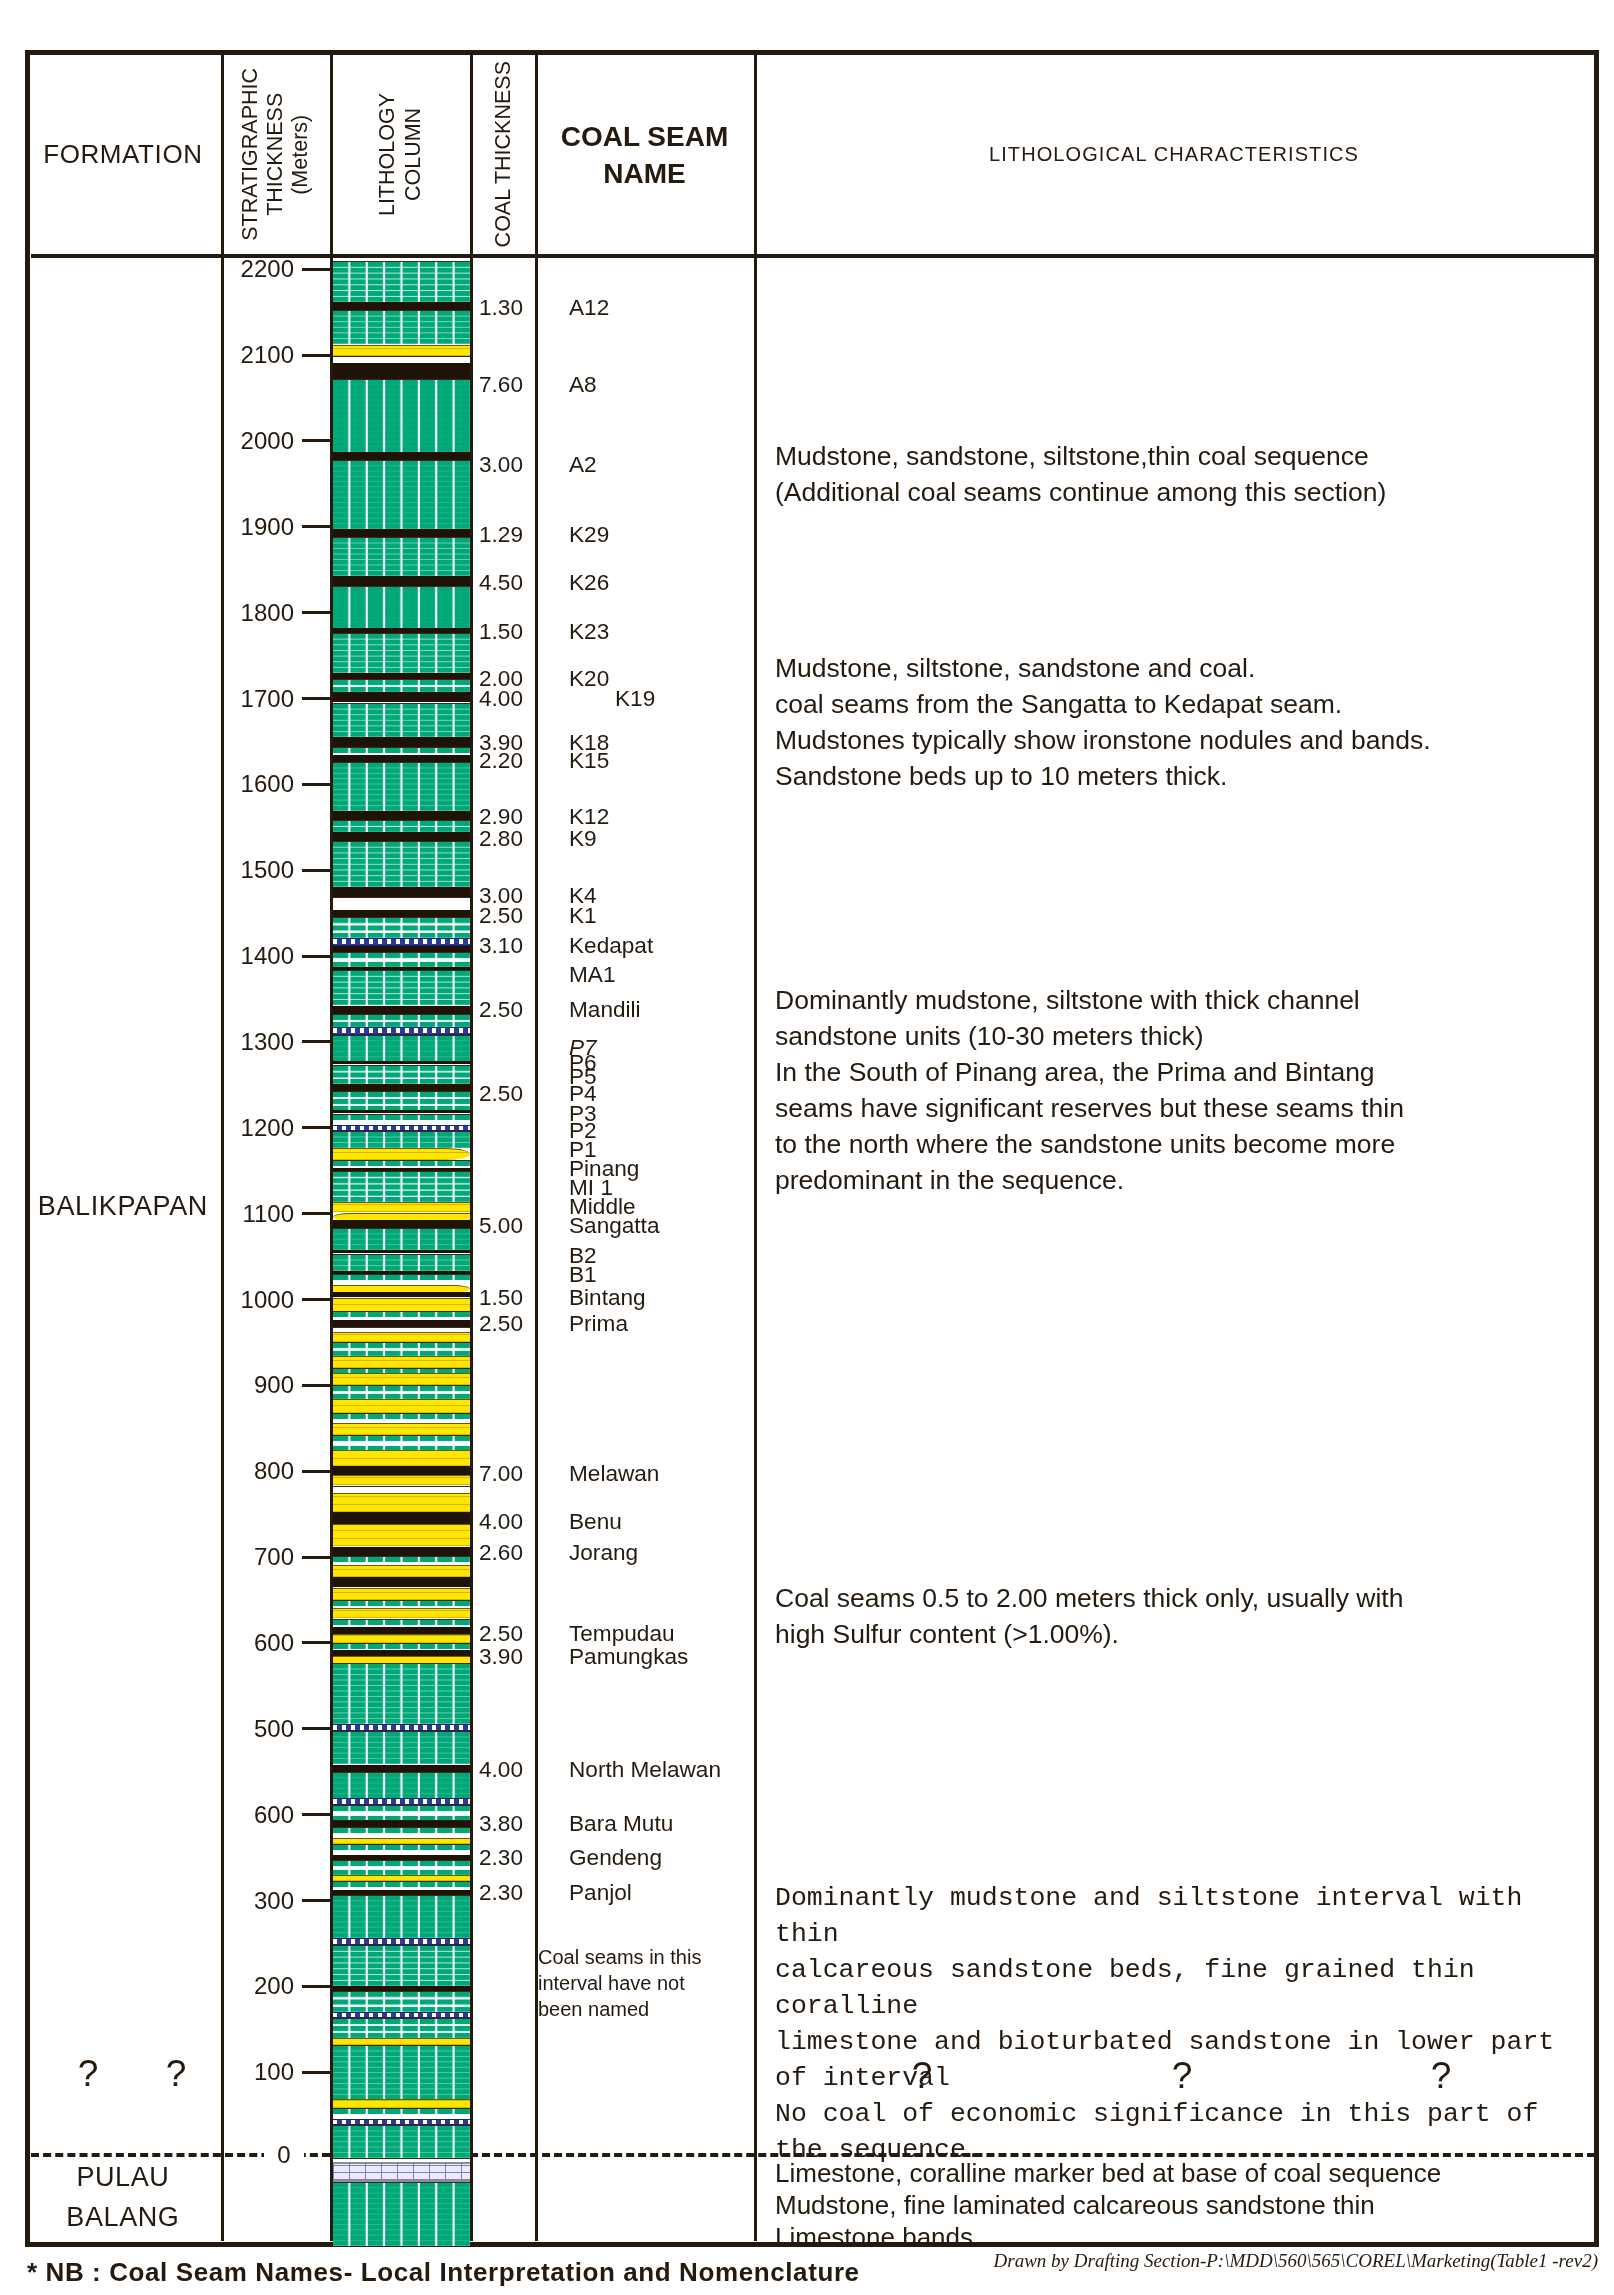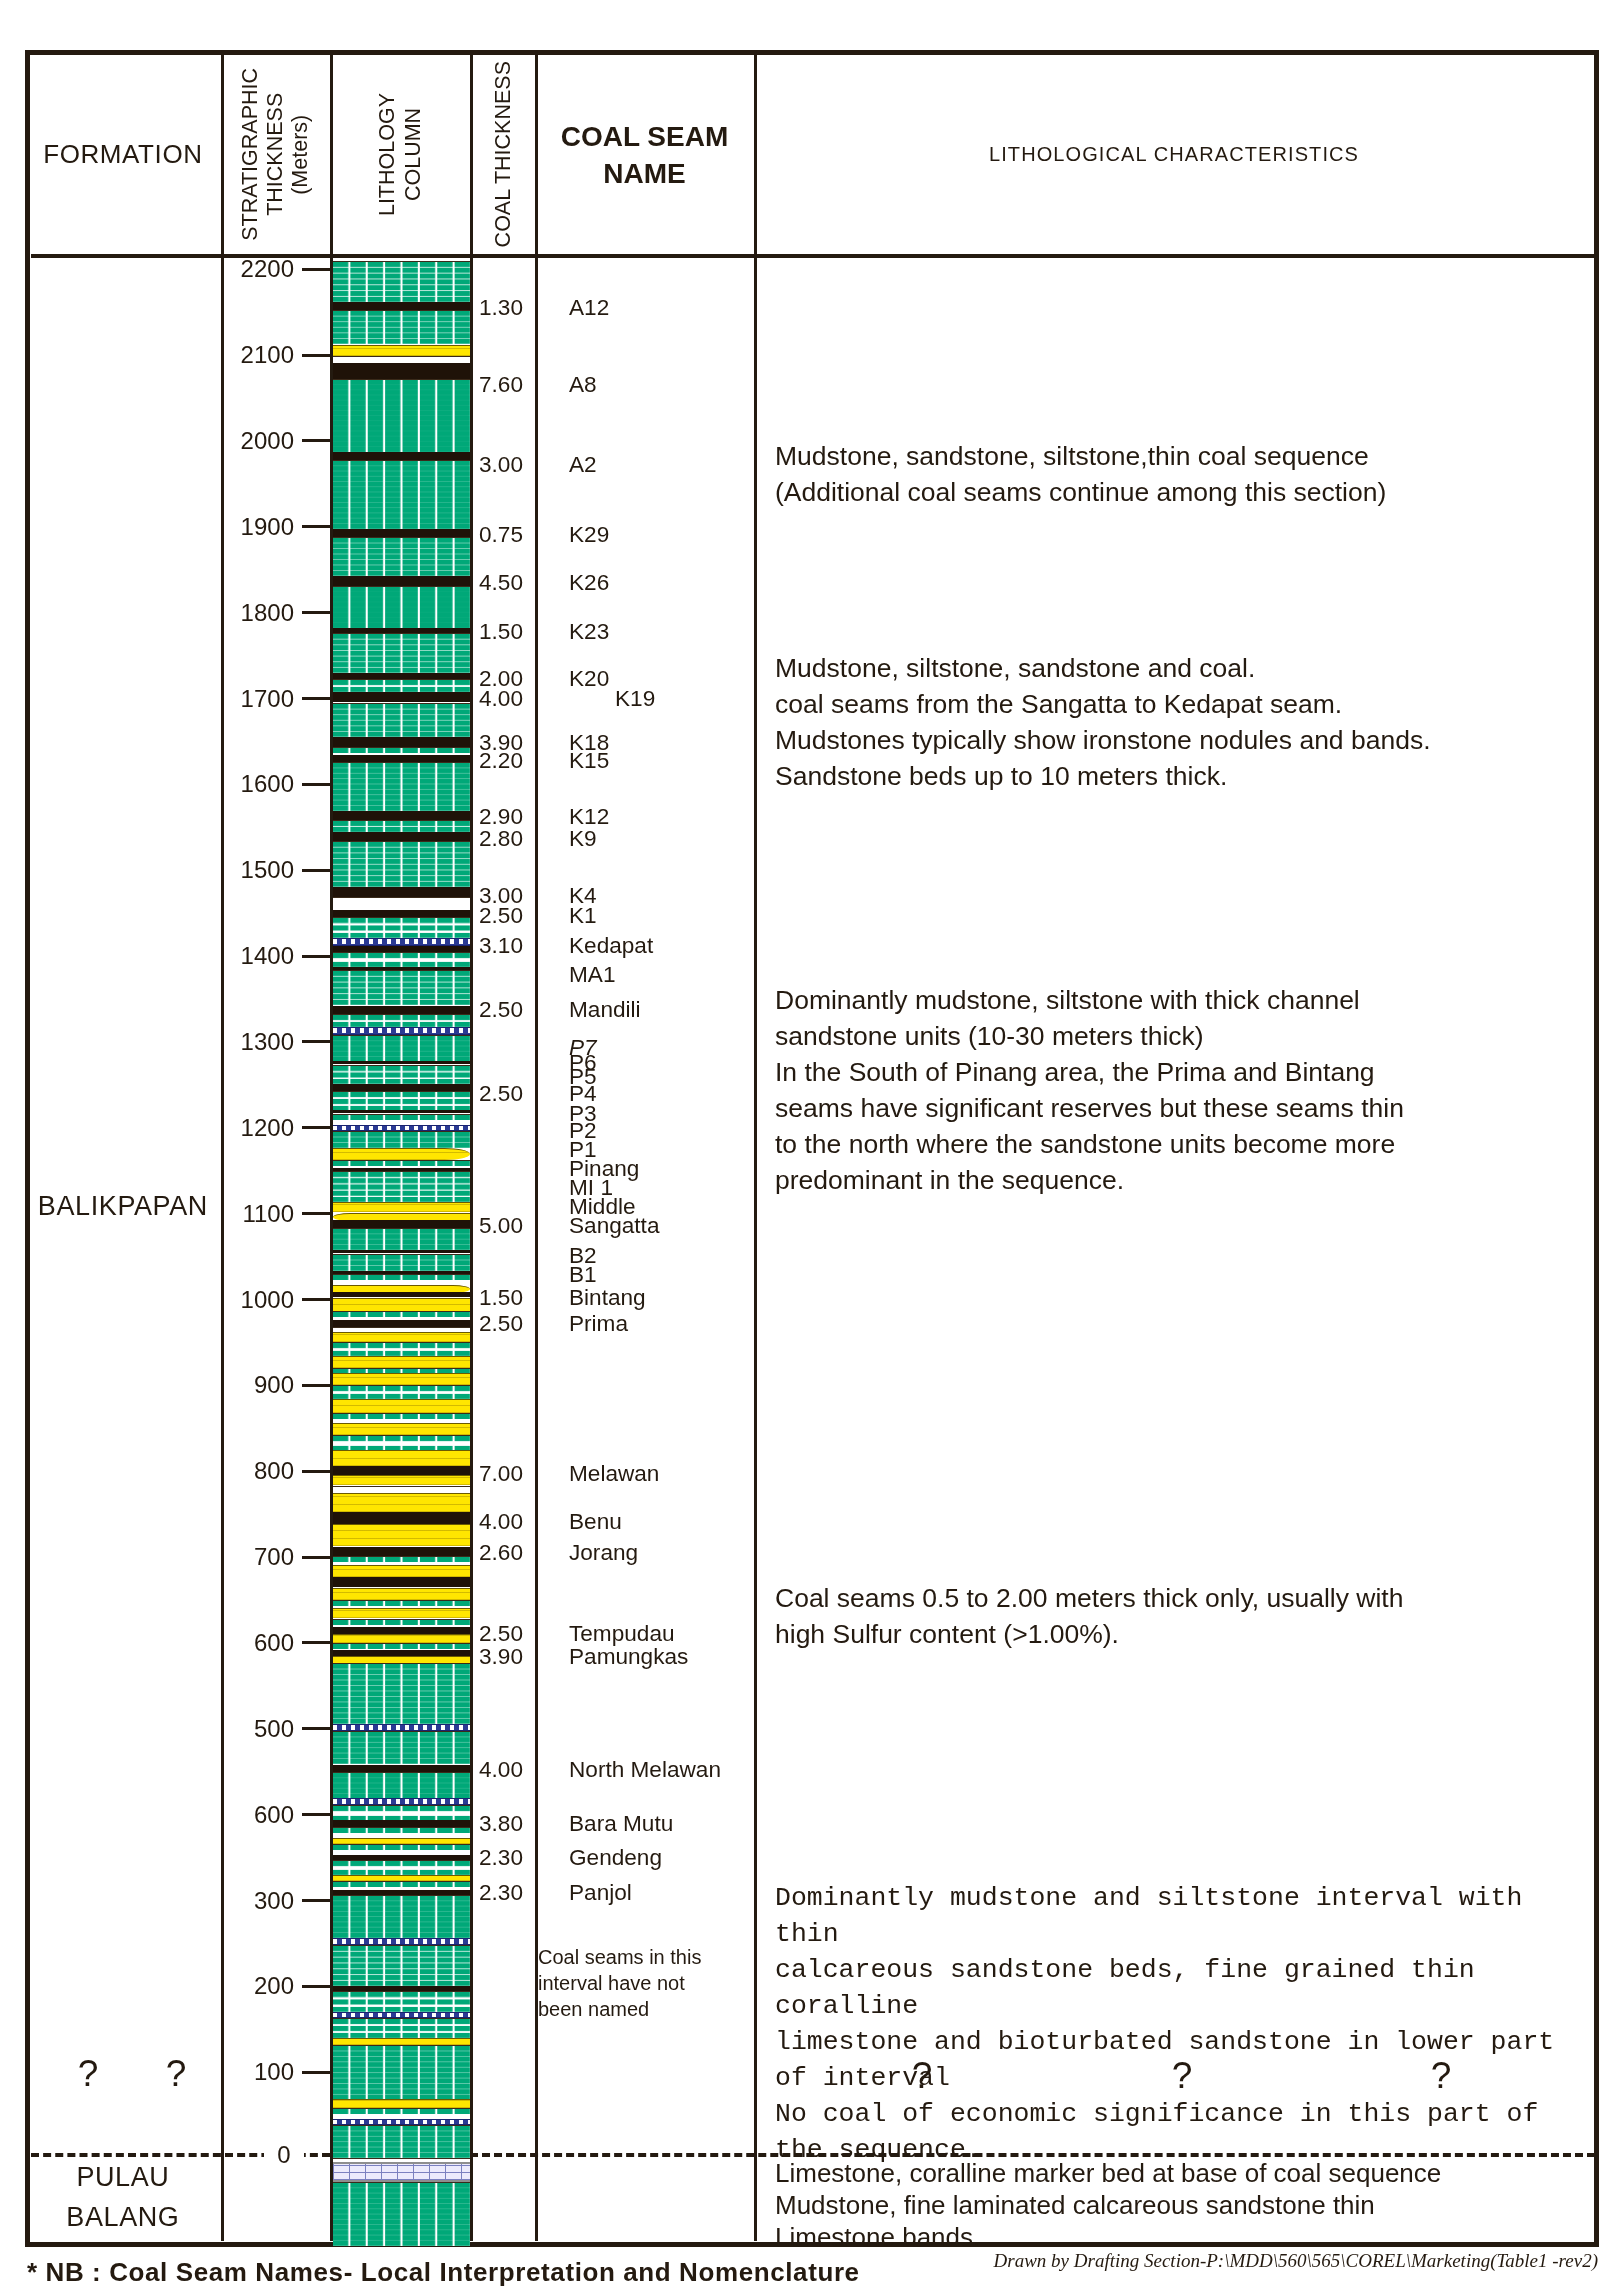--- a/index.html
+++ b/index.html
@@ -254,21 +254,21 @@
       <div class="zero-label" style="top: 2141px;">0</div>
     </div>
 
   <div id="seams">
       <div class="seam-th" style="top: 294px;">1.30</div>
       <div class="seam-nm" style="top: 294px;">A12</div>
       <div class="seam-th" style="top: 371px;">7.60</div>
       <div class="seam-nm" style="top: 371px;">A8</div>
       <div class="seam-th" style="top: 451px;">3.00</div>
       <div class="seam-nm" style="top: 451px;">A2</div>
-      <div class="seam-th" style="top: 521px;">0.75</div>
+      <div class="seam-th" style="top: 521px;">1.29</div>
       <div class="seam-nm" style="top: 521px;">K29</div>
       <div class="seam-th" style="top: 569px;">4.50</div>
       <div class="seam-nm" style="top: 569px;">K26</div>
       <div class="seam-th" style="top: 618px;">1.50</div>
       <div class="seam-nm" style="top: 618px;">K23</div>
       <div class="seam-th" style="top: 665px;">2.00</div>
       <div class="seam-nm" style="top: 665px;">K20</div>
       <div class="seam-th" style="top: 685px;">4.00</div>
       <div class="seam-nm" style="top: 685px; margin-left: 46px;">K19</div>
       <div class="seam-th" style="top: 729px;">3.90</div>

